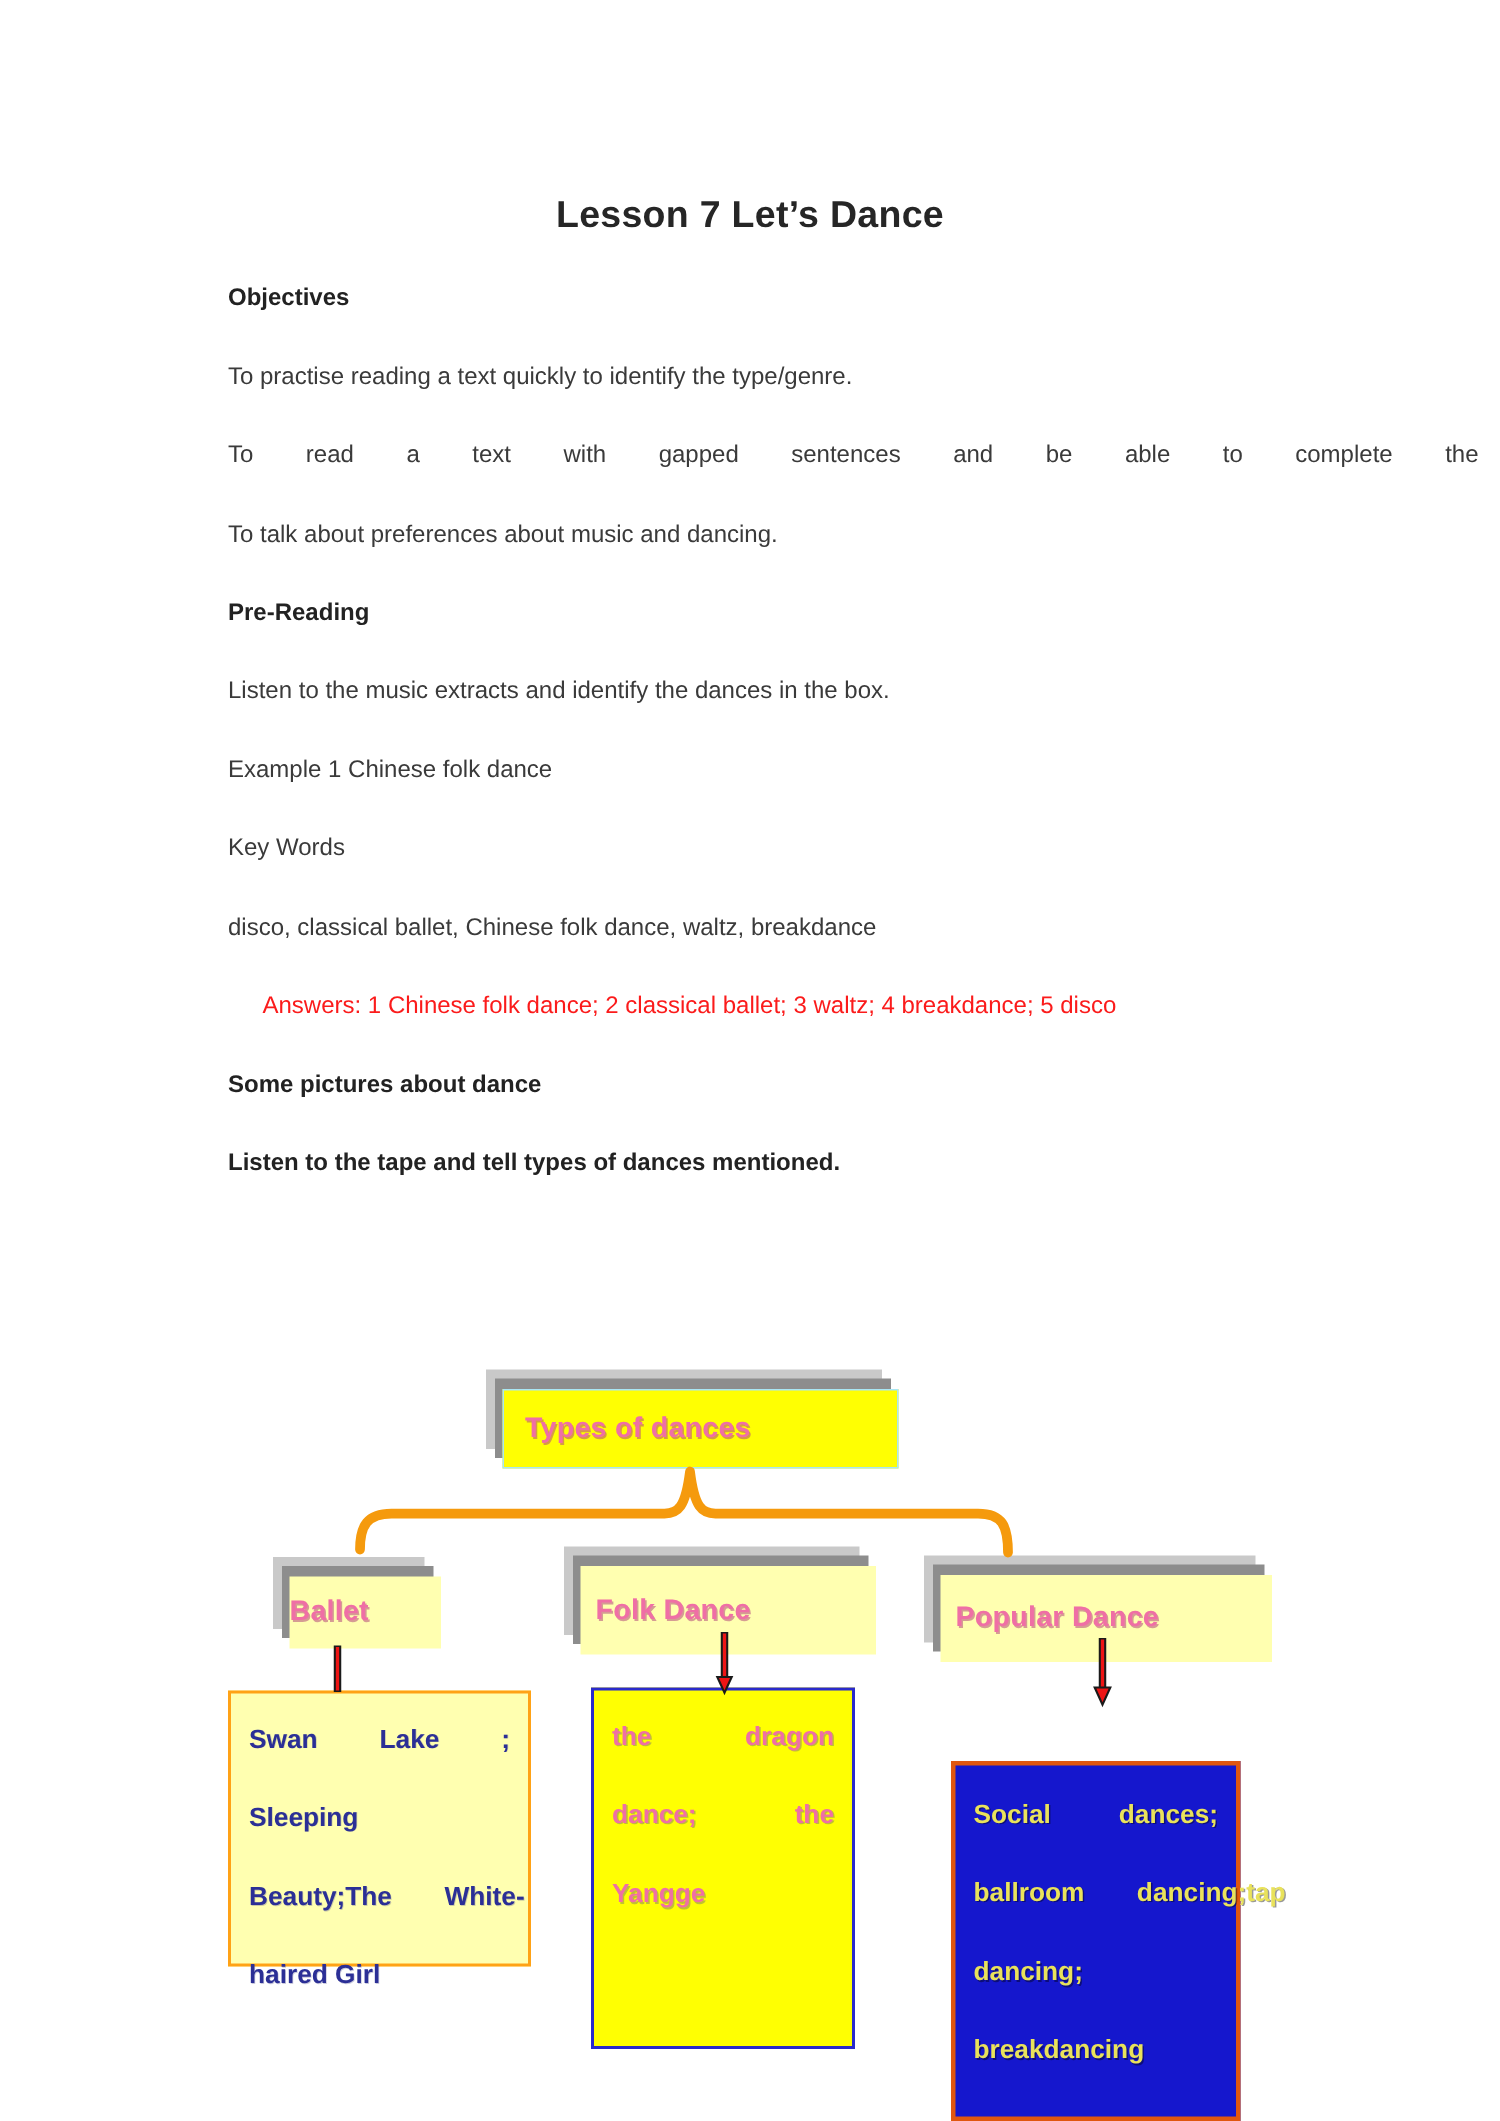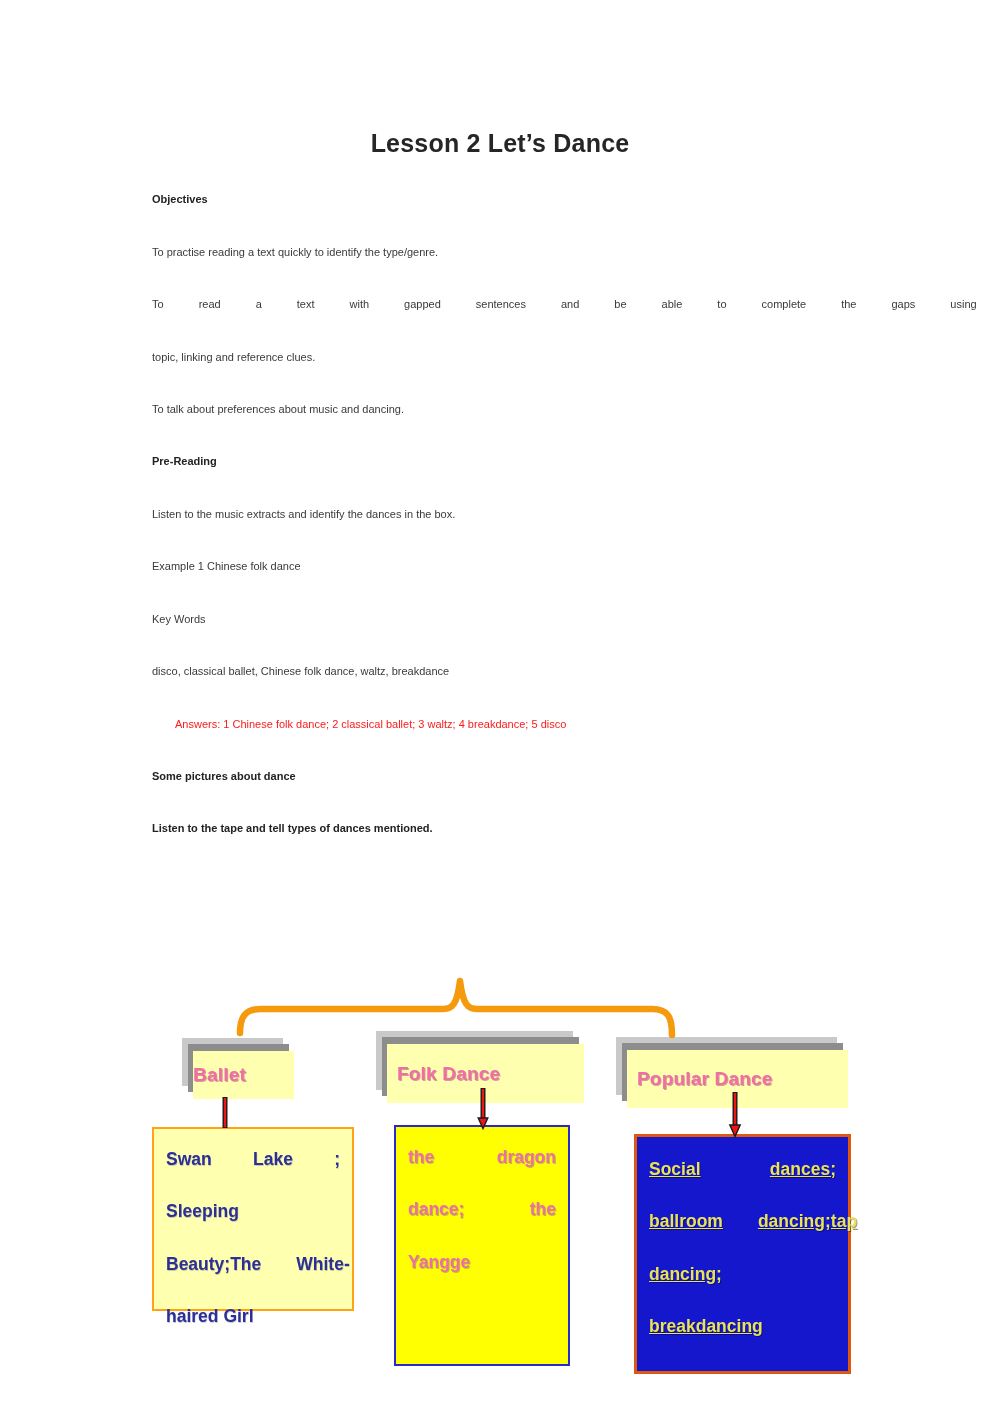--- a/index.html
+++ b/index.html
@@ -18,21 +18,21 @@
     font-size:25px;font-weight:700;color:#262626;
     letter-spacing:0.2px;
   }
   
   .body-text{
     position:absolute;left:152px;top:173px;width:700px;
   }
   .line{
     display:flex;align-items:center;
     height:52.45px;
-    font-size:11px;color:var(--body_text);
+    font-size:16px;color:var(--body_text);
     white-space:pre;
   }
   .line.b{font-weight:700;color:#222;}
   .line.r{color:var(--answer_red);margin-left:23px;}
   .line.j{justify-content:space-between;white-space:normal;gap:35px;}
   
   .diagram{position:absolute;left:0;top:0;width:1000px;height:1414px;pointer-events:none;}
   .connectors{
     position:absolute;left:140px;top:905px;width:720px;height:500px;
     z-index:5;overflow:visible;
@@ -76,35 +76,34 @@
   }
   .dbox-left .line{text-shadow:0.5px 0.5px 0 rgba(80,80,140,0.3);}
   .dbox-mid{
     left:394px;top:1125px;width:176px;height:241px;
     background:var(--bright_yellow);
     border:2px solid var(--mid_box_border);
     color:var(--pink_label);
   }
   .dbox-mid .line{text-shadow:1px 1px 0 rgba(130,130,100,0.5);}
   .dbox-right{
-    left:634px;top:1134px;width:217px;height:240px;
+    left:634px;top:1174px;width:193px;height:240px;
     background:var(--right_box_bg);
     border:3px solid var(--right_box_border);
     color:var(--right_box_text);
     padding-top:6px;
-    text-decoration:underline;
   }
   .dbox-right .line{text-shadow:1px 1px 0 rgba(0,0,0,0.4);}
 </style>
 </head>
 <body>
 
 <div class="page">
 
-  <h1 class="title">Lesson 2 Let’s Dance</h1>
+  <h1 class="title">Lesson 7 Let’s Dance</h1>
 
   <div class="body-text">
       <div class="line b">Objectives</div>
       <div class="line">To practise reading a text quickly to identify the type/genre.</div>
       <div class="line j">
         <span>To</span>
         <span>read</span>
         <span>a</span>
         <span>text</span>
         <span>with</span>
@@ -112,21 +111,20 @@
         <span>sentences</span>
         <span>and</span>
         <span>be</span>
         <span>able</span>
         <span>to</span>
         <span>complete</span>
         <span>the</span>
         <span>gaps</span>
         <span>using</span>
       </div>
-      <div class="line">topic, linking and reference clues.</div>
       <div class="line">To talk about preferences about music and dancing.</div>
       <div class="line b">Pre-Reading</div>
       <div class="line">Listen to the music extracts and identify the dances in the box.</div>
       <div class="line">Example 1 Chinese folk dance</div>
       <div class="line">Key Words</div>
       <div class="line">disco, classical ballet, Chinese folk dance, waltz, breakdance</div>
       <div class="line r">Answers: 1 Chinese folk dance; 2 classical ballet; 3 waltz; 4 breakdance; 5 disco</div>
       <div class="line b">Some pictures about dance</div>
       <div class="line b">Listen to the tape and tell types of dances mentioned.</div>
     </div>
@@ -144,20 +142,23 @@
         <line class="ashaft" x1="343" y1="184" x2="343" y2="213"></line>
         <polygon class="ahead" points="338.2,213 347.8,213 343,223.5"></polygon>
       </g>
       <g>
         <line class="ashaft-outline" x1="595" y1="187" x2="595" y2="220"></line>
         <line class="ashaft" x1="595" y1="188" x2="595" y2="220"></line>
         <polygon class="ahead" points="589.8,220 600.2,220 595,231.5"></polygon>
       </g>
     </svg>
 
+    <div class="node root-node">
+      <span class="nlabel">Types of dances</span>
+    </div>
 
     <div class="node ballet-node">
       <span class="nlabel">Ballet</span>
     </div>
 
     <div class="node folk-node">
       <span class="nlabel">Folk Dance</span>
     </div>
 
     <div class="node popular-node">

